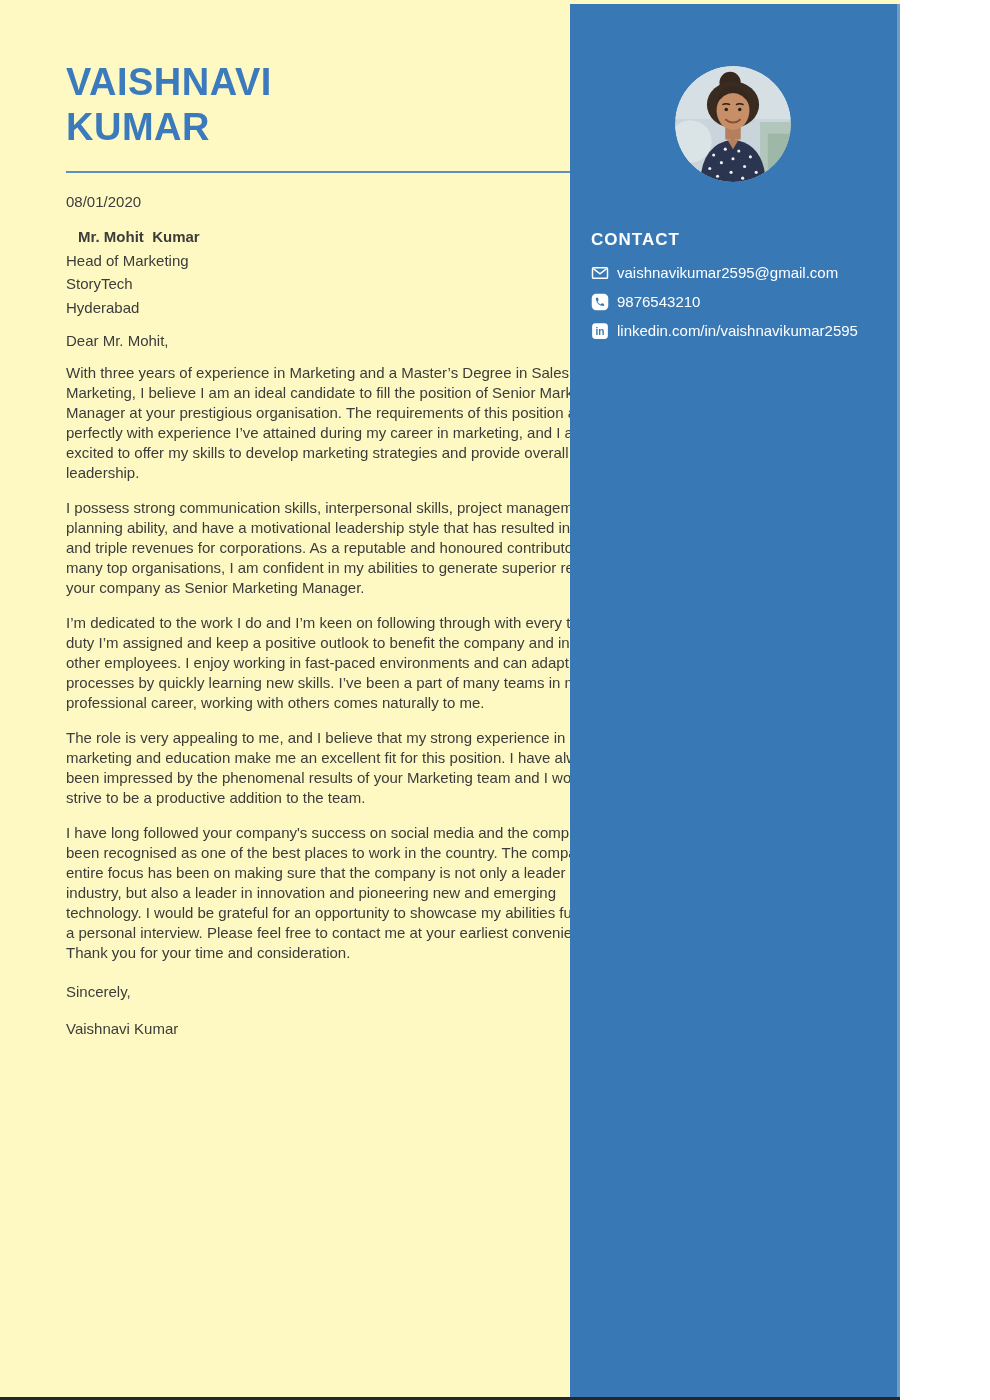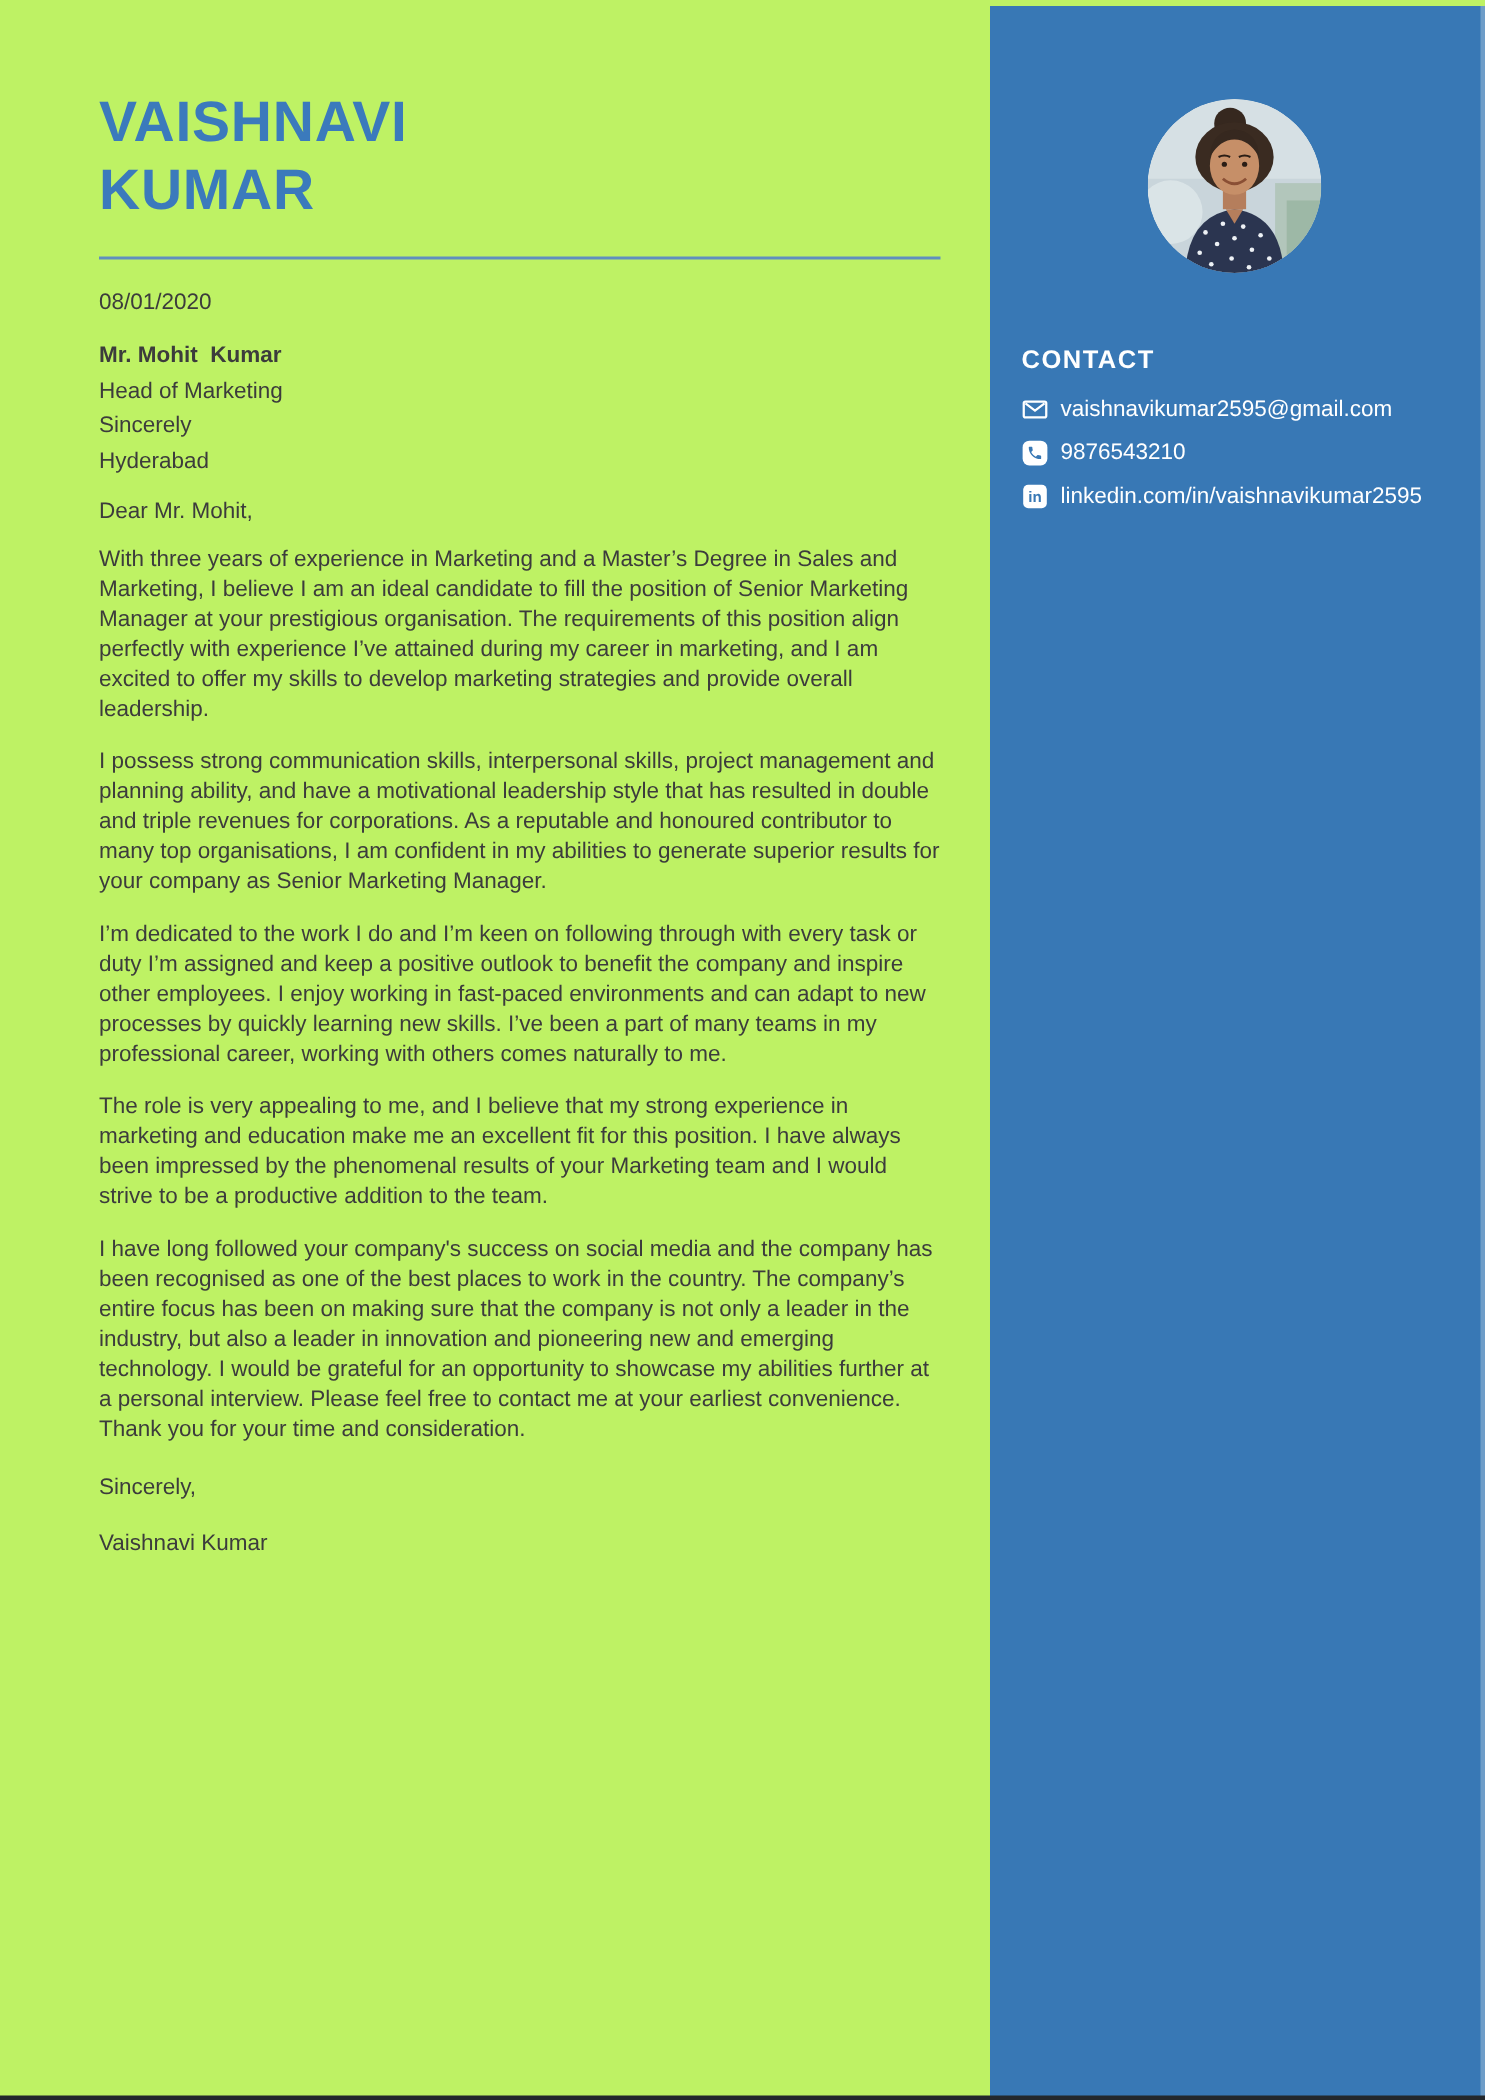--- a/index.html
+++ b/index.html
@@ -6,24 +6,24 @@
     margin: 0;
     padding: 0;
     width: 990px;
     height: 1400px;
     background: #ffffff;
     font-family: "Liberation Sans", sans-serif;
     -webkit-font-smoothing: antialiased;
   }
   .page {
     position: relative;
-    width: 990px;
+    width: 900px;
     height: 1400px;
     overflow: hidden;
-    background: #bef264;
+    background: #fef9c3;
     text-decoration: underline;
   }
 
   
   .content {
     position: absolute;
     left: 66px;
     top: 60px;
     width: 561px;
   }
@@ -54,20 +54,21 @@
   }
   .recipient {
     margin-top: 15px;
     color: #3C3C3C;
     font-size: 15px;
     line-height: 23.5px;
   }
   .recipient-name {
     font-weight: 700;
     white-space: pre-wrap;
+    margin-left: 12px;
   }
   .salutation {
     margin-top: 13px;
     color: #3C3C3C;
     font-size: 15px;
   }
   .para {
     margin-top: 14px;
     color: #3C3C3C;
     font-size: 15px;
@@ -157,21 +158,21 @@
       <div>VAISHNAVI</div>
       <div>KUMAR</div>
     </h1>
     <div class="divider"></div>
 
     <div class="date">08/01/2020</div>
 
     <div class="recipient">
       <div class="recipient-name">Mr. Mohit  Kumar</div>
       <div>Head of Marketing</div>
-      <div>Sincerely</div>
+      <div>StoryTech</div>
       <div>Hyderabad</div>
     </div>
 
     <div class="salutation">Dear Mr. Mohit,</div>
 
     <p class="para">With three years of experience in Marketing and a Master’s Degree in Sales and Marketing, I believe I am an ideal candidate to fill the position of Senior Marketing Manager at your prestigious organisation. The requirements of this position align perfectly with experience I’ve attained during my career in marketing, and I am excited to offer my skills to develop marketing strategies and provide overall leadership.</p>
     <p class="para">I possess strong communication skills, interpersonal skills, project management and planning ability, and have a motivational leadership style that has resulted in double and triple revenues for corporations. As a reputable and honoured contributor to many top organisations, I am confident in my abilities to generate superior results for your company as Senior Marketing Manager.</p>
     <p class="para">I’m dedicated to the work I do and I’m keen on following through with every task or duty I’m assigned and keep a positive outlook to benefit the company and inspire other employees. I enjoy working in fast-paced environments and can adapt to new processes by quickly learning new skills. I’ve been a part of many teams in my professional career, working with others comes naturally to me.</p>
     <p class="para">The role is very appealing to me, and I believe that my strong experience in marketing and education make me an excellent fit for this position. I have always been impressed by the phenomenal results of your Marketing team and I would strive to be a productive addition to the team.</p>
     <p class="para">I have long followed your company's success on social media and the company has been recognised as one of the best places to work in the country. The company’s entire focus has been on making sure that the company is not only a leader in the industry, but also a leader in innovation and pioneering new and emerging technology. I would be grateful for an opportunity to showcase my abilities further at a personal interview. Please feel free to contact me at your earliest convenience. Thank you for your time and consideration.</p>

